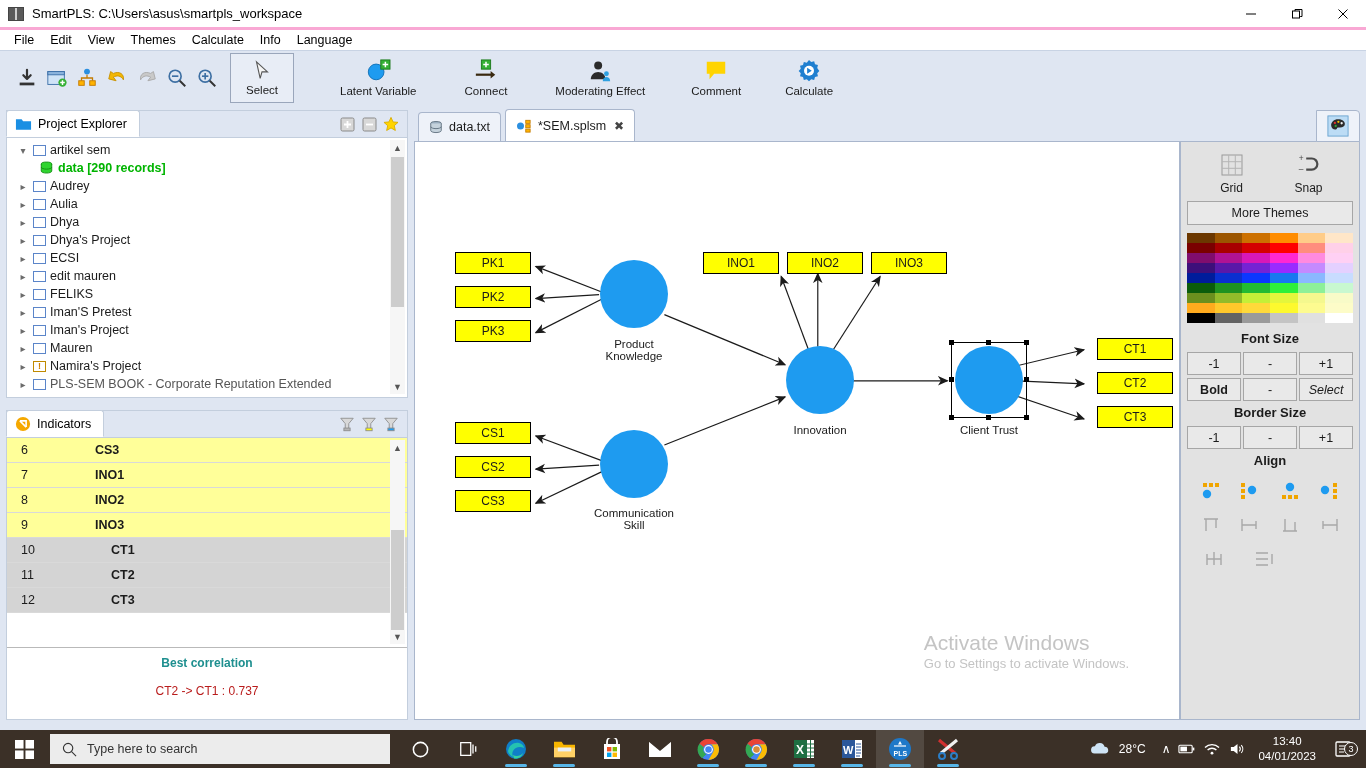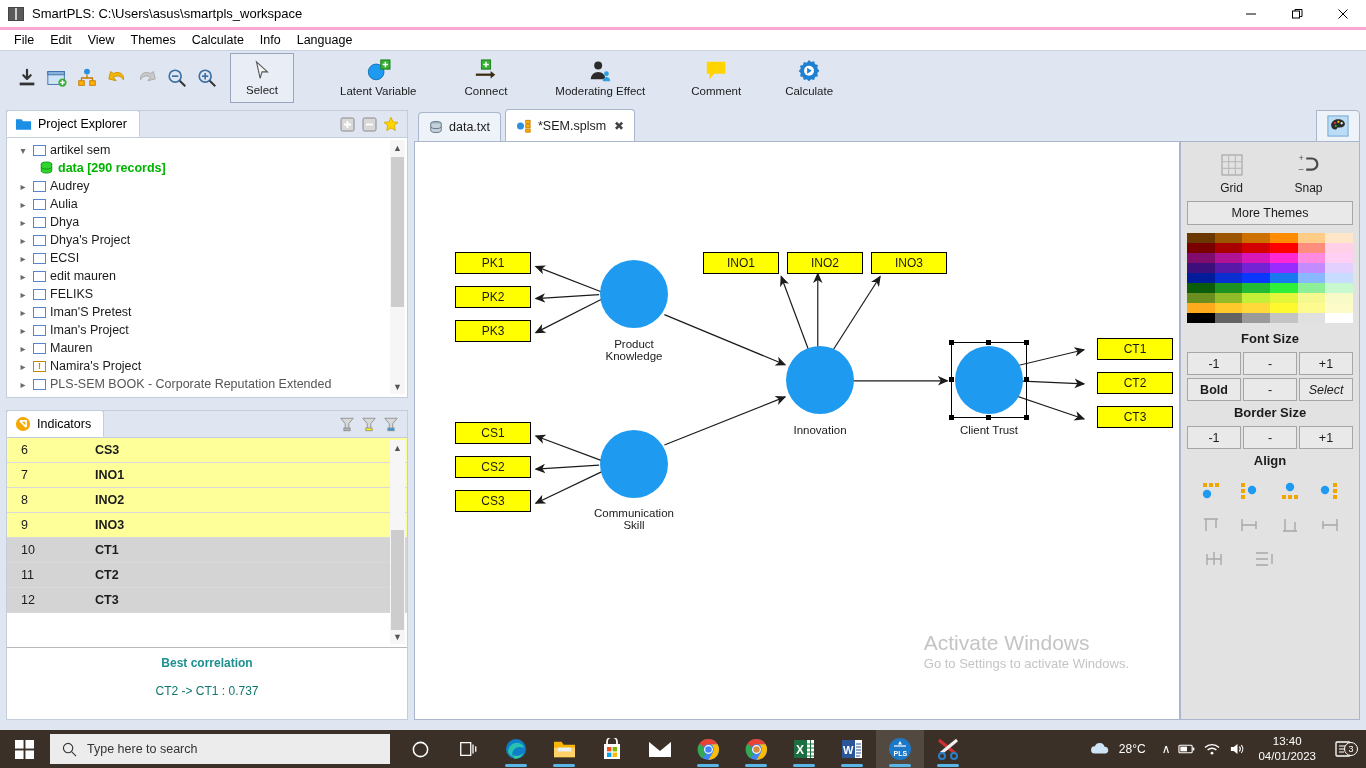--- a/index.html
+++ b/index.html
@@ -133,28 +133,28 @@
   
   .ind-table {
     position: absolute; top: 27px; left: 0; right: 0; bottom: 72px; background: #fff;
     overflow: hidden;
   }
   .ind-row { display: flex; height: 25px; align-items: center; border-bottom: 1px solid #d9d9d9; }
   .ind-row .c1 { width: 80px; padding-left: 14px; font-size: 12.5px; }
   .ind-row .c2 { flex: 1; padding-left: 8px; font-size: 12.5px; font-weight: bold; }
   .ind-head .c1, .ind-head .c2 { font-weight: normal; color: #222; }
   .ind-row.yellow { background: #ffff99; }
-  .ind-row.gray { background: #d4d4d4; }
+  .ind-row.gray { background: #d4d4d4; gap: 16px; }
   .ind-footer {
     position: absolute; left: 0; right: 0; bottom: 0; height: 72px;
     border-top: 1px solid #b9b9b9; background: #fff;
     display: flex; flex-direction: column; align-items: center; padding-top: 8px; gap: 14px;
   }
   .best-corr { color: #1e8f8f; font-weight: bold; font-size: 12px; }
-  .best-val { font-size: 12px; color: #0f766e; }
+  .best-val { font-size: 12px; color: #b91c1c; }
 
   
   .editor {
     position: absolute; left: 414px; right: 6px; top: 5px; bottom: 10px;
   }
   .tabstrip {
     position: absolute; top:0; left:0; right:0; height: 32px;
     background: #dfe6f2; border-bottom: 1px solid #a9b6cc;
     display: flex; align-items: flex-end;
   }

